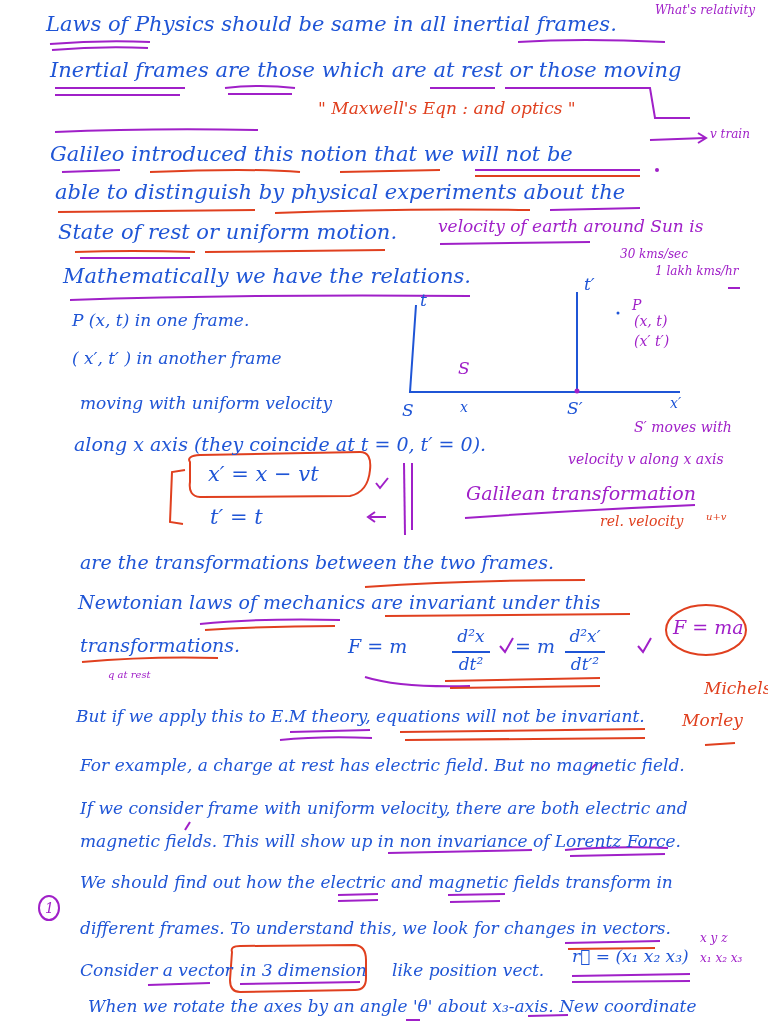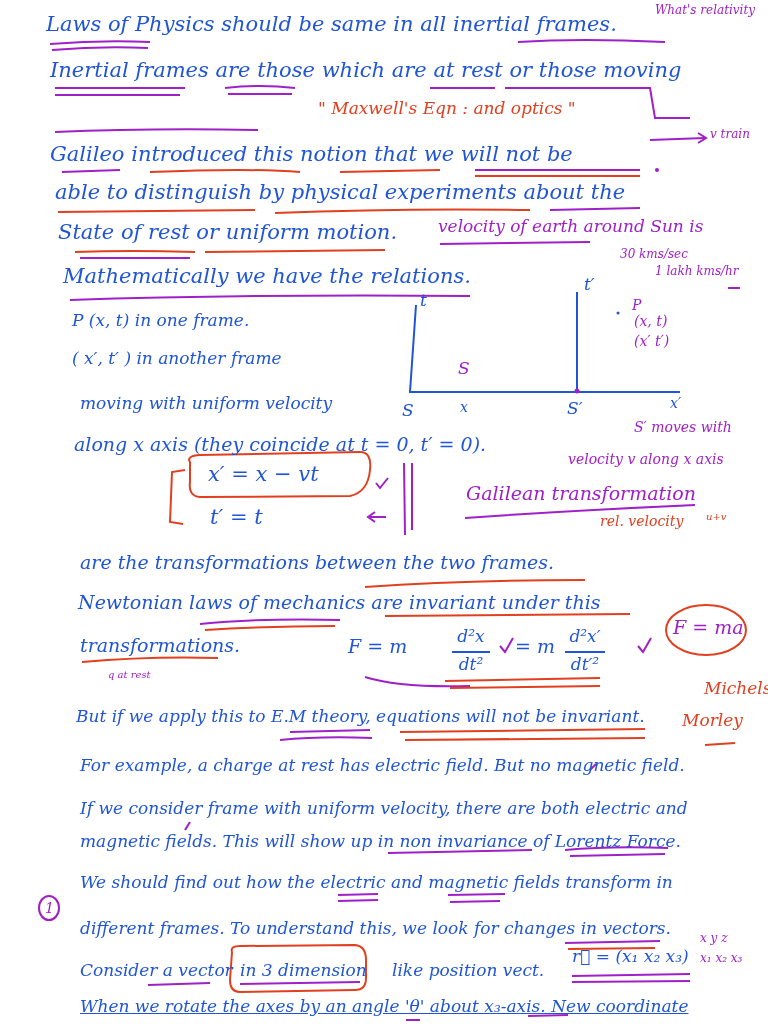--- a/index.html
+++ b/index.html
@@ -175,21 +175,21 @@
   <div class="ln blue f17" style="left:76px; top:708px;">But if we apply this to E.M theory, equations will not be invariant.</div>
   <div class="ln blue f17" style="left:80px; top:757px;">For example, a charge at rest has electric field. But no magnetic field.</div>
   <div class="ln blue f17" style="left:80px; top:800px;">If we consider frame with uniform velocity, there are both electric and</div>
   <div class="ln blue f17" style="left:80px; top:833px;">magnetic fields. This will show up in non invariance of Lorentz Force.</div>
   <div class="ln blue f17" style="left:80px; top:874px;">We should find out how the electric and magnetic fields transform in</div>
   <div class="ln blue f17" style="left:80px; top:920px;">different frames.  To understand this, we look for changes in vectors.</div>
   <div class="ln blue f17" style="left:80px; top:962px;">Consider  a  vector</div>
   <div class="ln blue f17" style="left:240px; top:962px;">in 3 dimension</div>
   <div class="ln blue f17" style="left:392px; top:962px;">like  position vect.</div>
   <div class="ln blue f17" style="left:572px; top:932px;margin-top:16px;">r⃗ = (x₁ x₂ x₃)</div>
-  <div class="ln blue f17" style="left:80px; top:998px;text-decoration:underline;">When we rotate the axes by an angle 'θ' about x₃-axis.  New coordinate</div>
+  <div class="ln blue f17" style="left:88px; top:998px;">When we rotate the axes by an angle 'θ' about x₃-axis.  New coordinate</div>
 
   <div class="ln blue f17" style="left:420px; top:292px;">t</div>
   <div class="ln blue f17" style="left:584px; top:276px;">t′</div>
   <div class="ln mag f17" style="left:458px; top:360px;">S</div>
   <div class="ln blue f17" style="left:402px; top:402px;">S</div>
   <div class="ln blue f14" style="left:460px; top:400px;">x</div>
   <div class="ln blue f17" style="left:567px; top:400px;">S′</div>
   <div class="ln blue f14" style="left:670px; top:396px;">x′</div>
   <div class="ln mag f14" style="left:632px; top:298px;">P</div>
   <div class="ln mag f14" style="left:634px; top:314px;">(x, t)</div>

